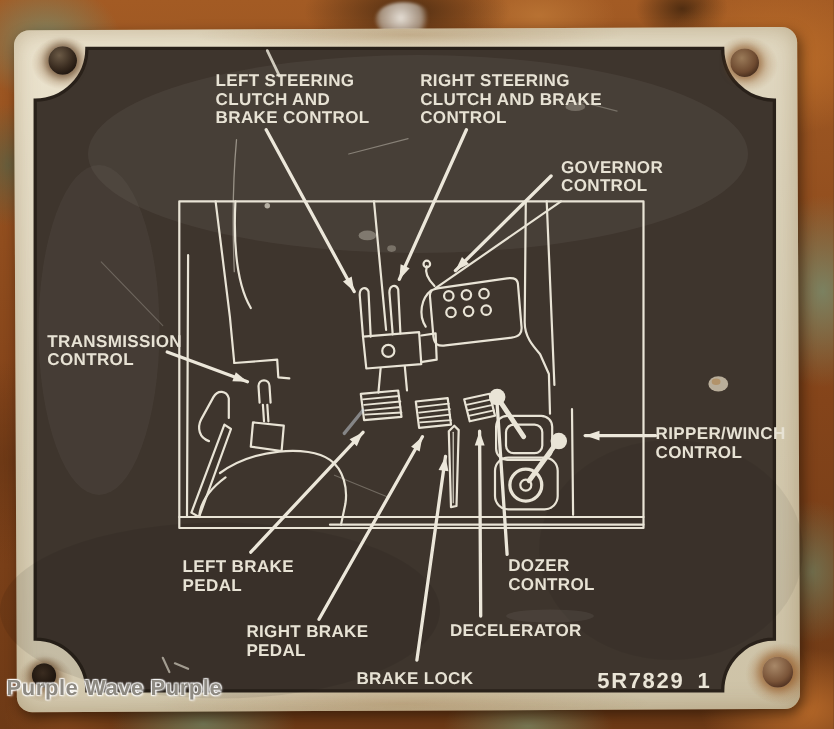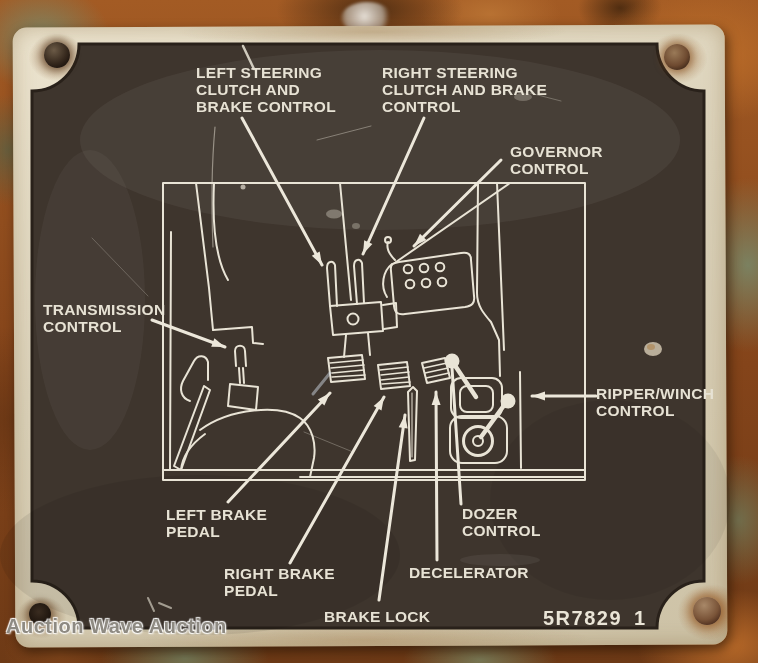--- a/index.html
+++ b/index.html
@@ -259,14 +259,14 @@
       <text class="pn" x="543" y="625">5R7829</text>
       <text class="pn" x="634" y="625">1</text>
     </g>
   </svg>
 
   <div class="screw tl"></div>
   <div class="screw tr"></div>
   <div class="screw br"></div>
   <div class="screw bl"></div>
 
-  <div class="watermark">Auction Wave Auction</div>
+  <div class="watermark">Purple Wave Purple</div>
 </div>
 
 </body></html>

